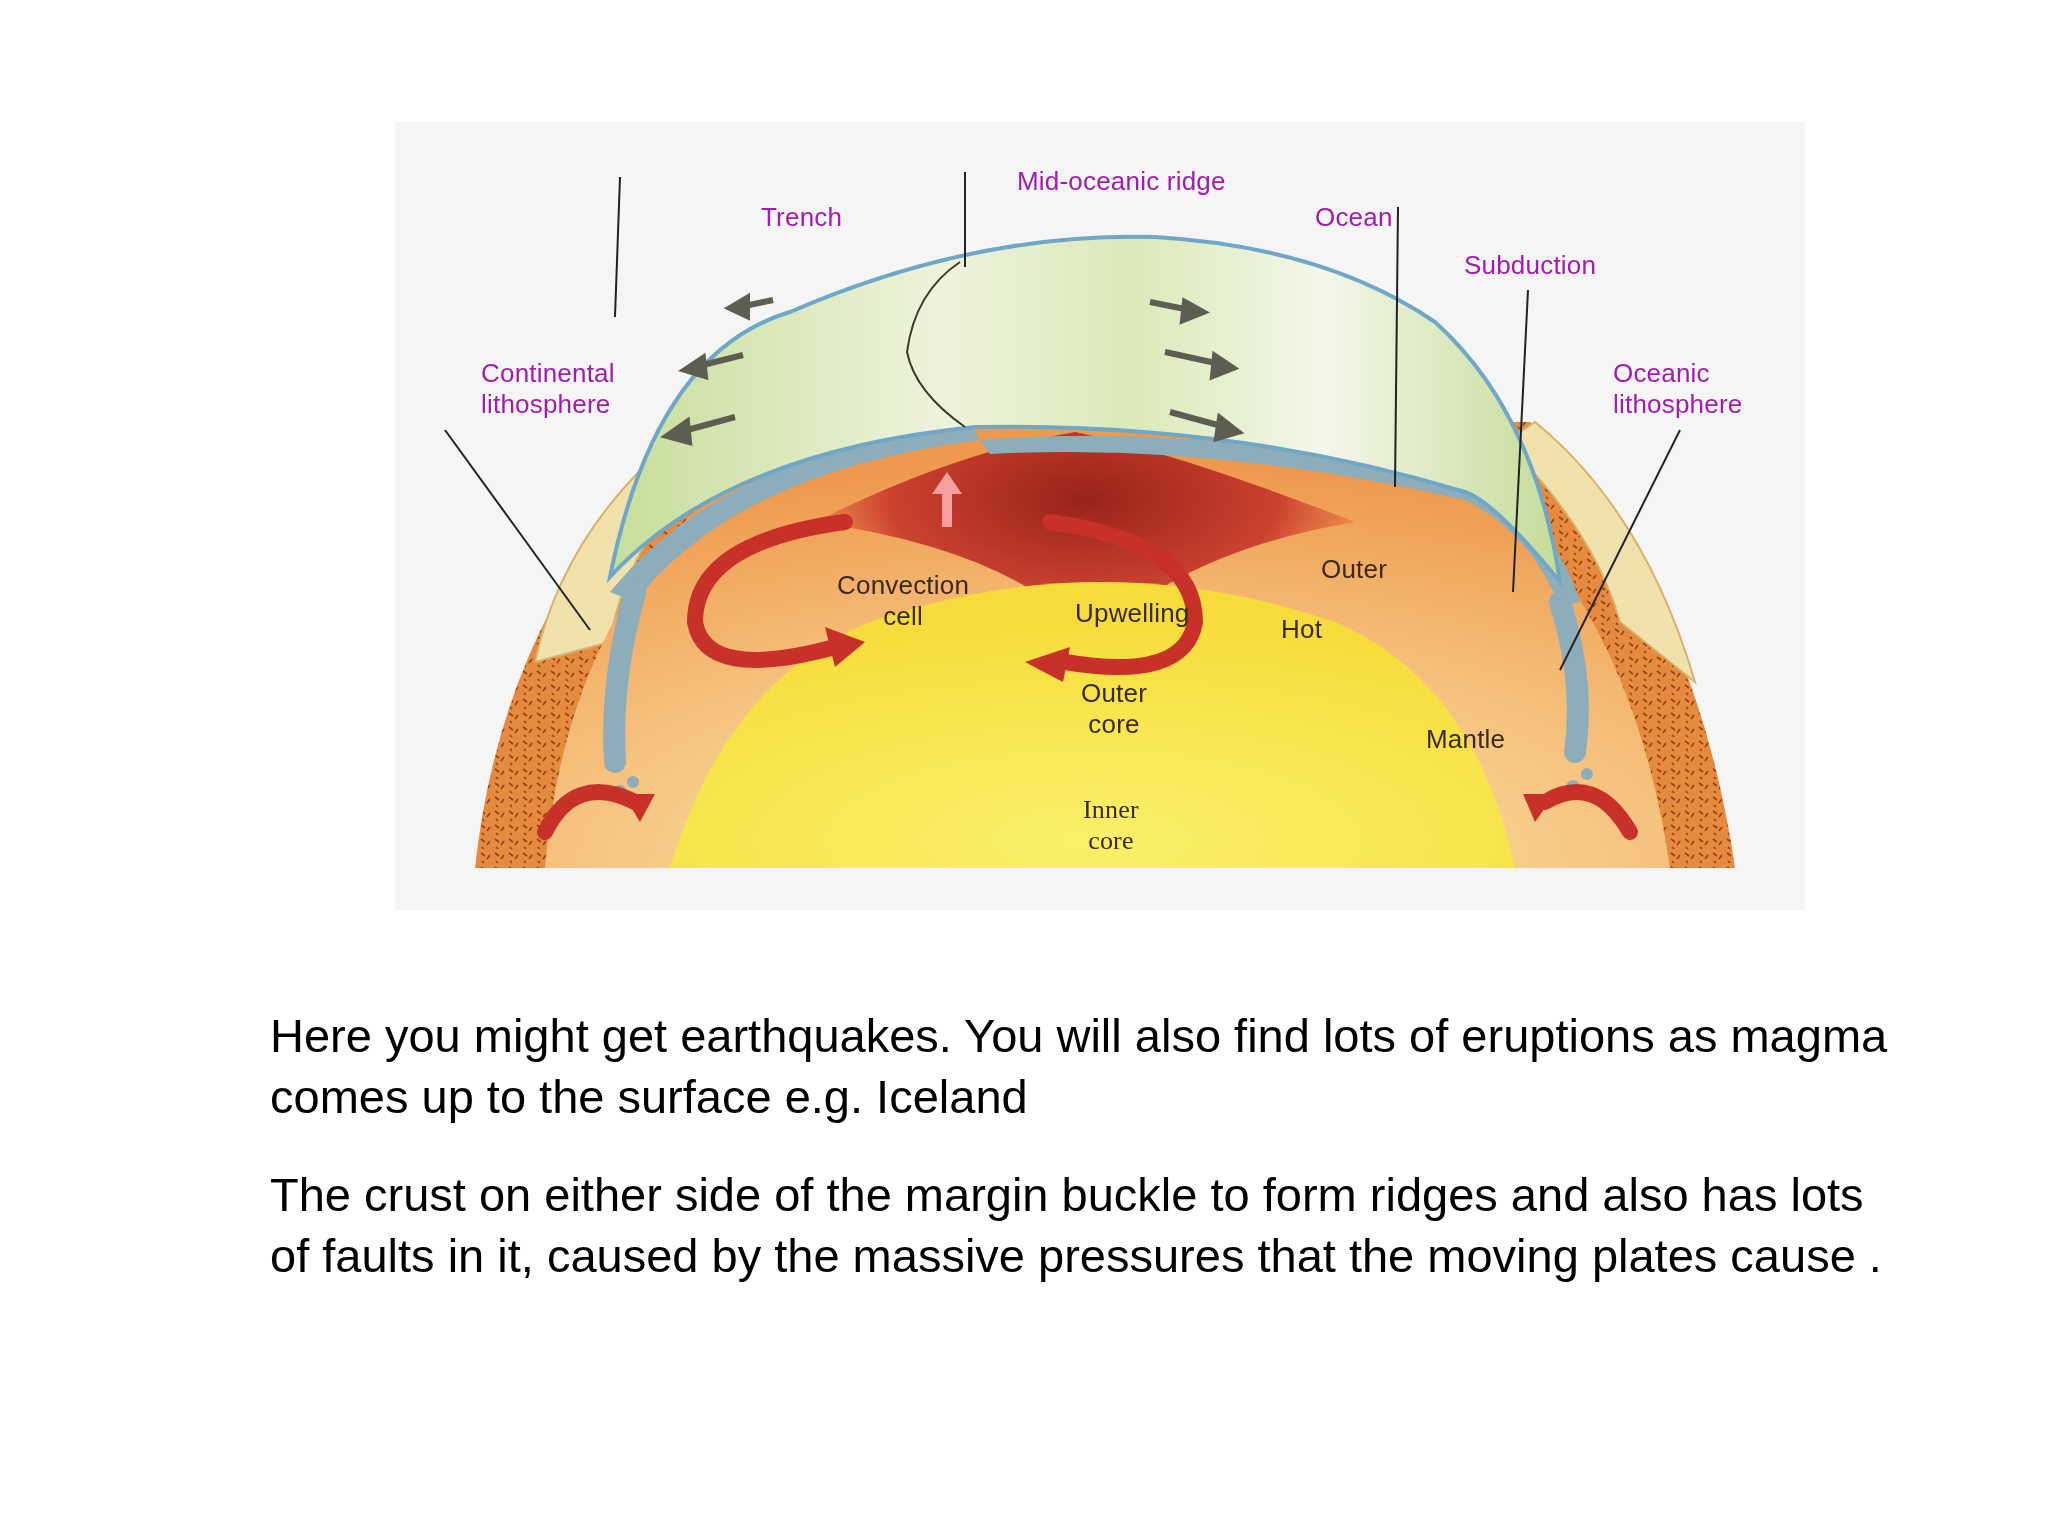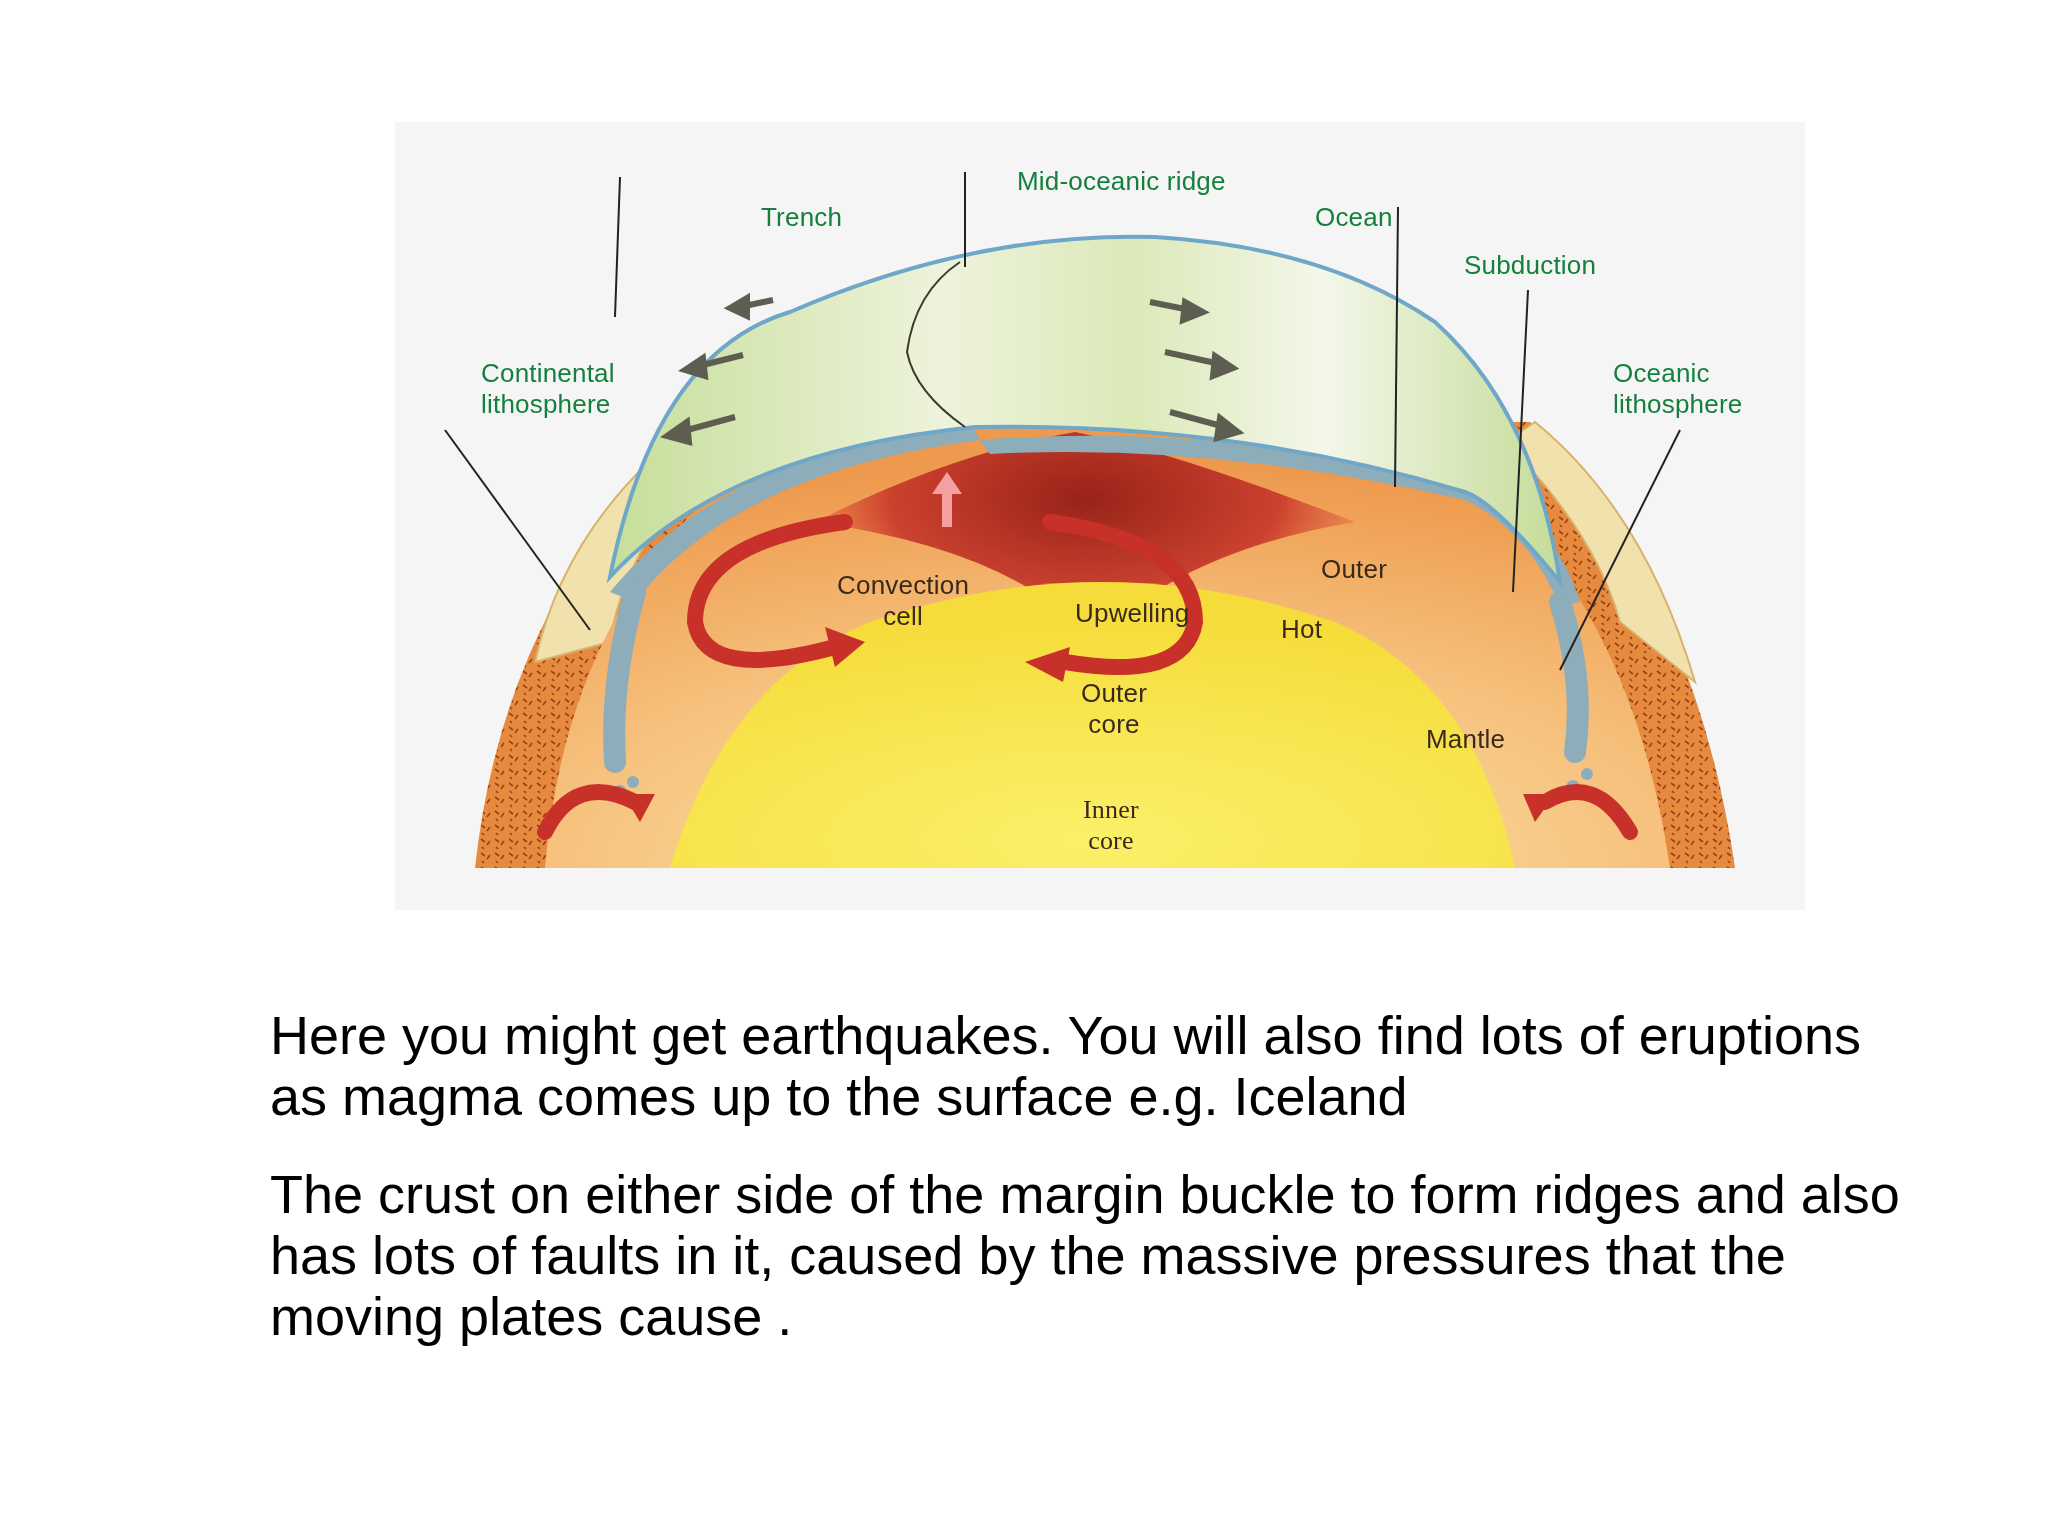--- a/index.html
+++ b/index.html
@@ -8,28 +8,28 @@
     background: #ffffff; position: relative;
     font-family: "Liberation Sans", sans-serif;
   }
   .figure-panel {
     position: absolute; left: 395px; top: 122px; width: 1410px; height: 788px;
     background: #f5f5f5;
   }
   .figure-panel svg { position: absolute; left: 0; top: 0; }
   .diagram-label {
     position: absolute; font-family: "Liberation Sans", sans-serif;
-    font-size: 26px; color: #15803d; line-height: 31px; white-space: nowrap;
+    font-size: 26px; color: #a21caf; line-height: 31px; white-space: nowrap;
     letter-spacing: 0.2px;
   }
   .diagram-label.center { text-align: center; }
   .diagram-label.inner { color: #3a2a1a; }
   .body-text {
     position: absolute; left: 270px; width: 1640px;
-    font-family: "Liberation Sans", sans-serif; font-size: 54px;
+    font-family: "Liberation Sans", sans-serif; font-size: 47px;
     line-height: 61px; color: #000; margin: 0;
   }
   .p1 { top: 1005px; }
   .p2 { top: 1164px; }
 </style>
 </head>
 <body>
 
 <div class="figure-panel">
   <svg width="1410" height="788" viewBox="0 0 1410 788">

